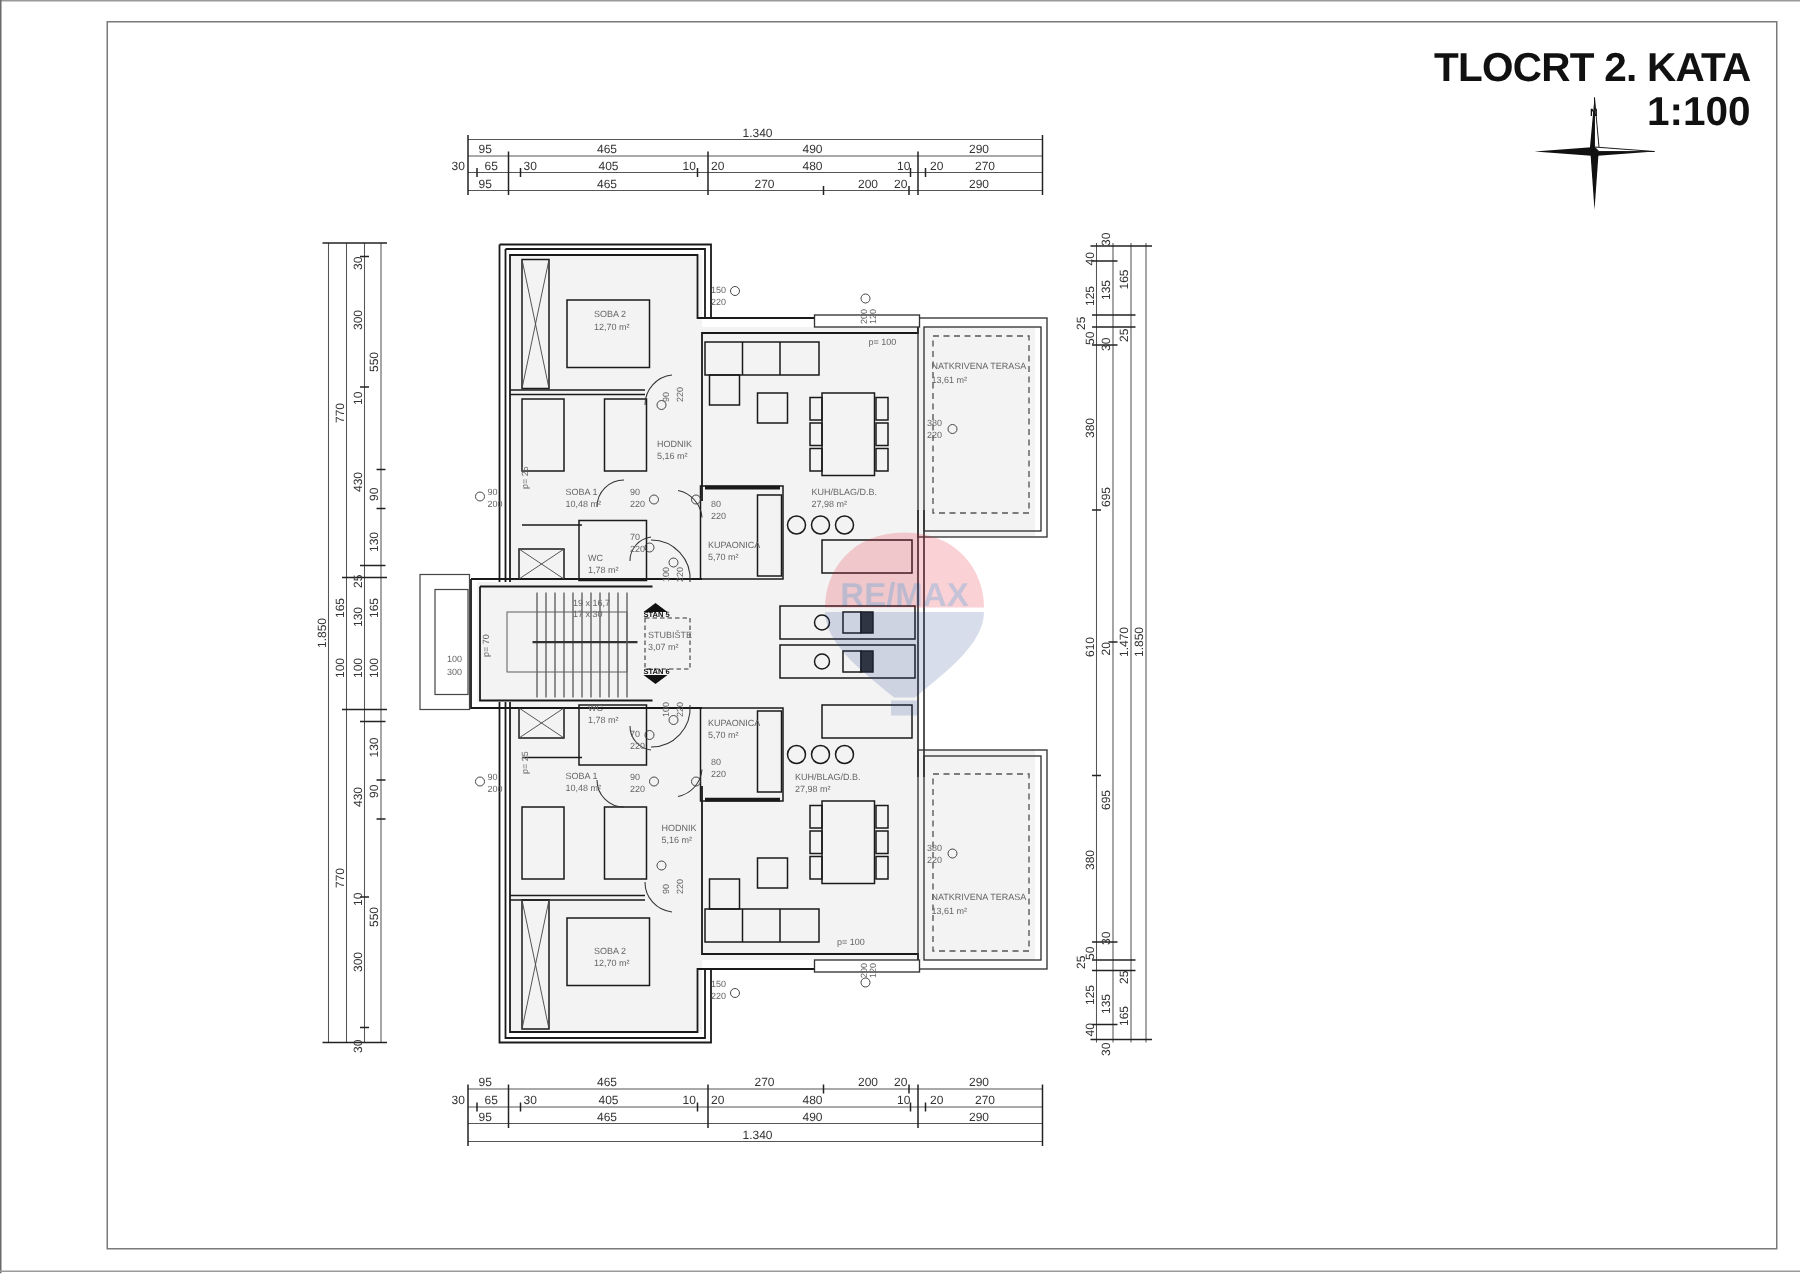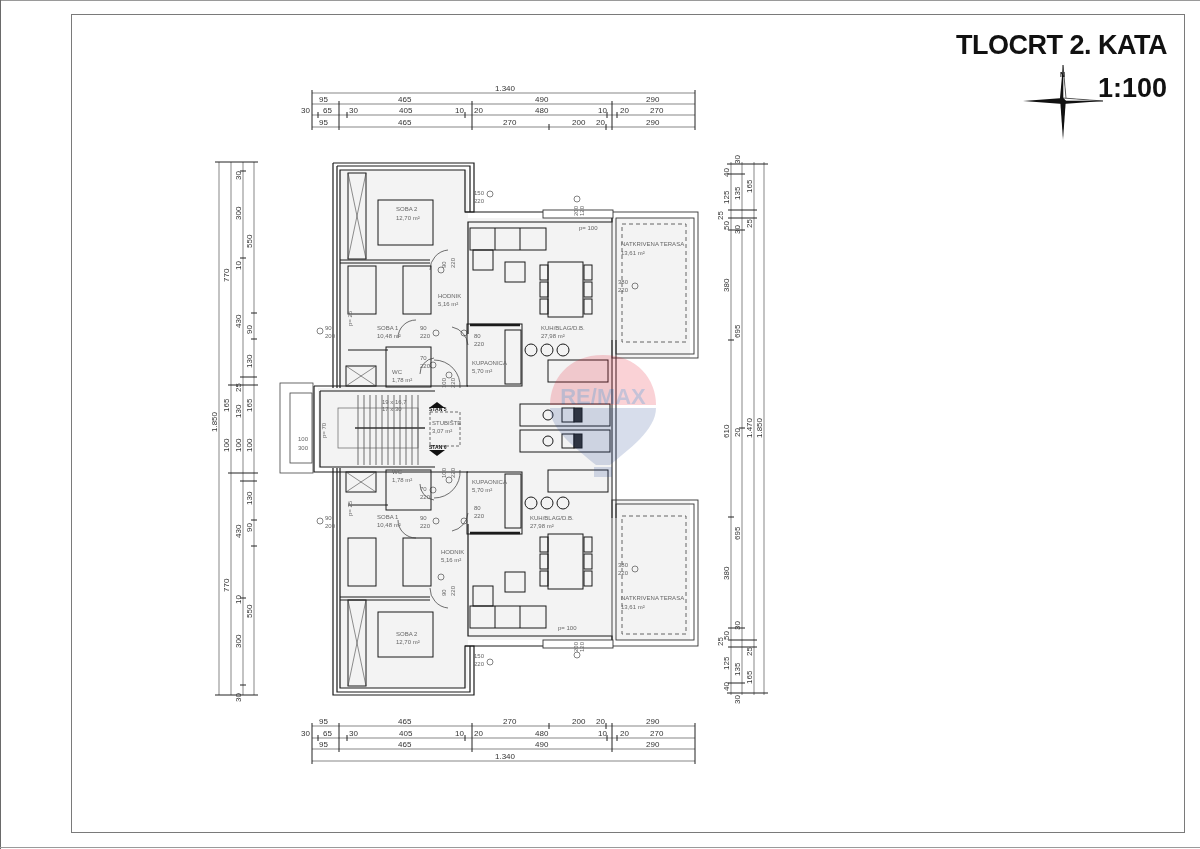--- a/index.html
+++ b/index.html
@@ -3,21 +3,21 @@
 <meta charset="utf-8">
 <style>
   html, body { margin:0; padding:0; background:#ffffff; }
   body { width:1200px; height:849px; position:relative; overflow:hidden; font-family:"Liberation Sans", sans-serif; }
   .sheet { position:absolute; left:0; top:0; width:1200px; height:849px; }
   .frame { position:absolute; left:71px; top:14px; width:1114px; height:819px; border:1.5px solid #7a7a7a; box-sizing:border-box; }
   .outer-top { position:absolute; left:0; top:0; width:1200px; height:1px; background:#9a9a9a; }
   .outer-left { position:absolute; left:0; top:0; width:1px; height:849px; background:#6a6a6a; }
   .outer-bottom { position:absolute; left:0; top:847px; width:1200px; height:1px; background:#9a9a9a; }
   .title { position:absolute; right:33px; top:30px; font-size:27px; font-weight:bold; color:#111; line-height:31px; letter-spacing:-0.5px; }
-  .scale { position:absolute; right:33px; top:73px; font-size:27px; font-weight:bold; color:#111; }
+  .scale { position:absolute; right:33px; top:59px; font-size:27px; font-weight:bold; color:#111; }
   svg text { font-family:"Liberation Sans", sans-serif; }
   .dim { font-size:8px; fill:#333; }
   .room { font-size:6px; fill:#666; }
   .wm { position:absolute; left:548px; top:350px; width:110px; height:130px; opacity:0.35; pointer-events:none; }
 </style>
 </head>
 <body>
 
 <div class="sheet">
   <div class="outer-top"></div>

